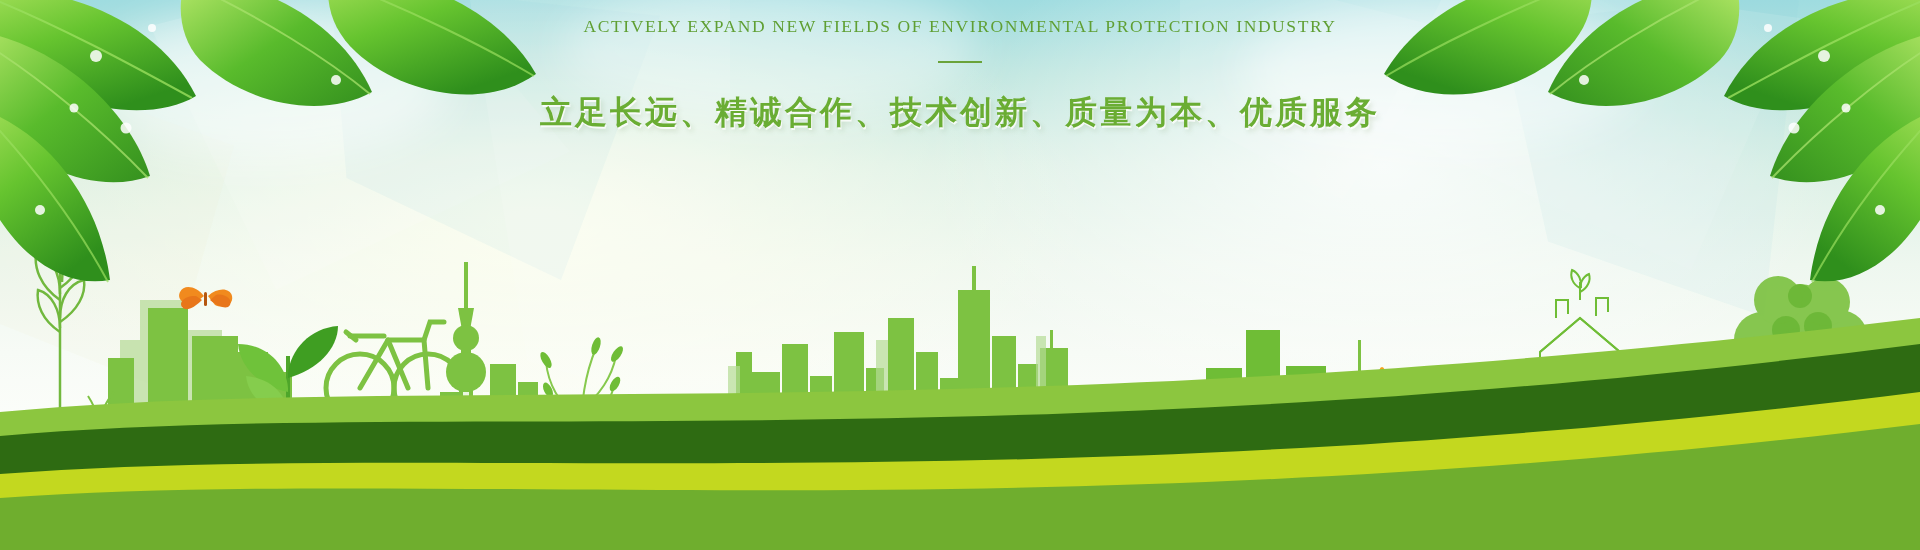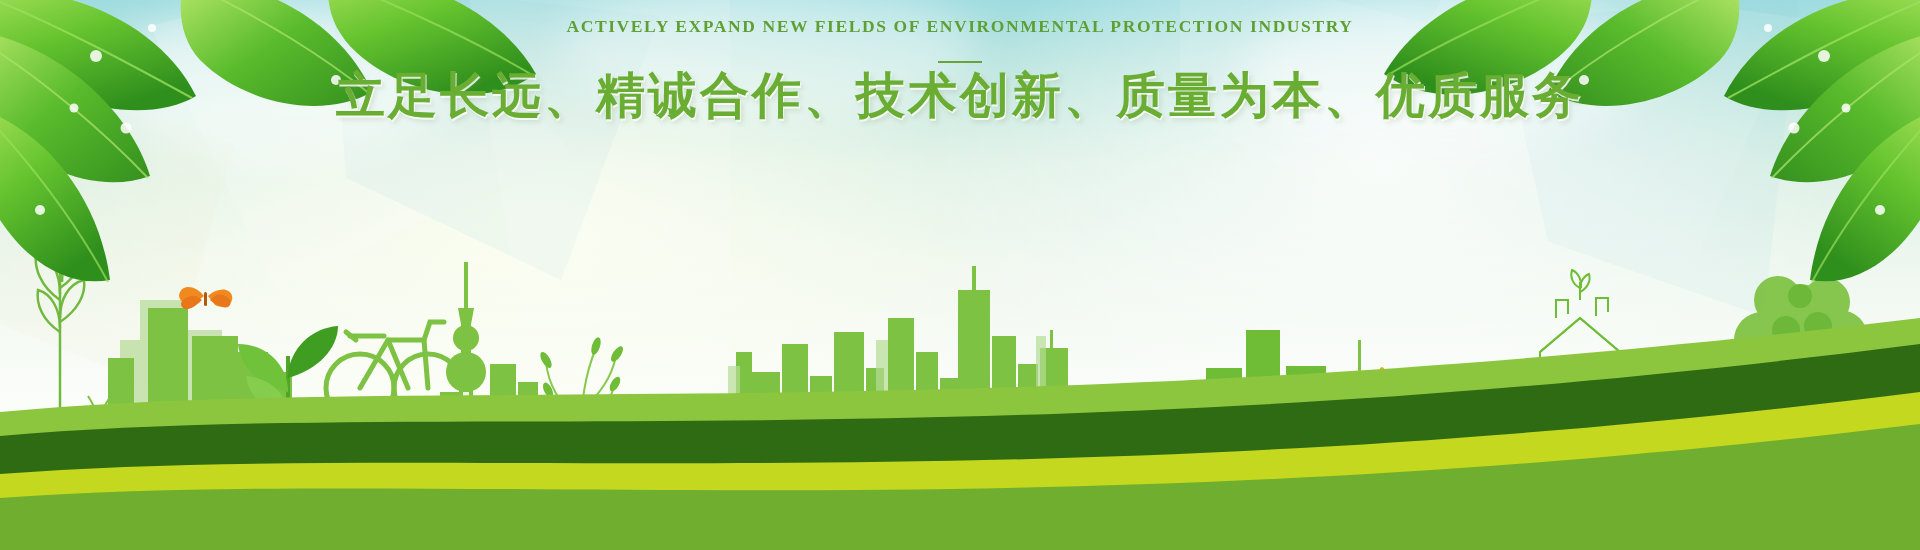--- a/index.html
+++ b/index.html
@@ -36,26 +36,26 @@
 
   
   .textblock{position:absolute;left:0;top:0;width:1920px;text-align:center;}
   .title{
     margin-top:56px;font-size:64px;line-height:1.08;letter-spacing:3px;
     font-weight:700;color:#5a9e2a;
     font-family:"DejaVu Serif","Liberation Serif",serif;
     text-shadow:2px 3px 0 rgba(255,255,255,.85), 4px 5px 6px rgba(120,150,90,.28);
   }
   .subtitle{
-    margin-top:16px;font-size:17.5px;font-weight:700;letter-spacing:1.6px;
+    margin-top:16px;font-size:17.5px;font-weight:400;letter-spacing:1.6px;
     color:#5f9f33;font-family:"Liberation Serif",serif;
   }
   .divider{width:44px;height:2px;background:#6aa33a;margin:24px auto 0 auto;}
   .tagline{
-    font-size:49px;font-weight:700;letter-spacing:3px;color:#6aad33;
+    margin-top:28px;font-size:32px;font-weight:700;letter-spacing:3px;color:#6aad33;
     font-family:"DejaVu Serif","Liberation Serif",serif;
     text-shadow:1px 2px 0 rgba(255,255,255,.8), 3px 4px 5px rgba(120,150,90,.22);
   }
 </style>
 </head>
 <body>
 
 <div id="banner">
 
   <div class="facet f1"></div>

